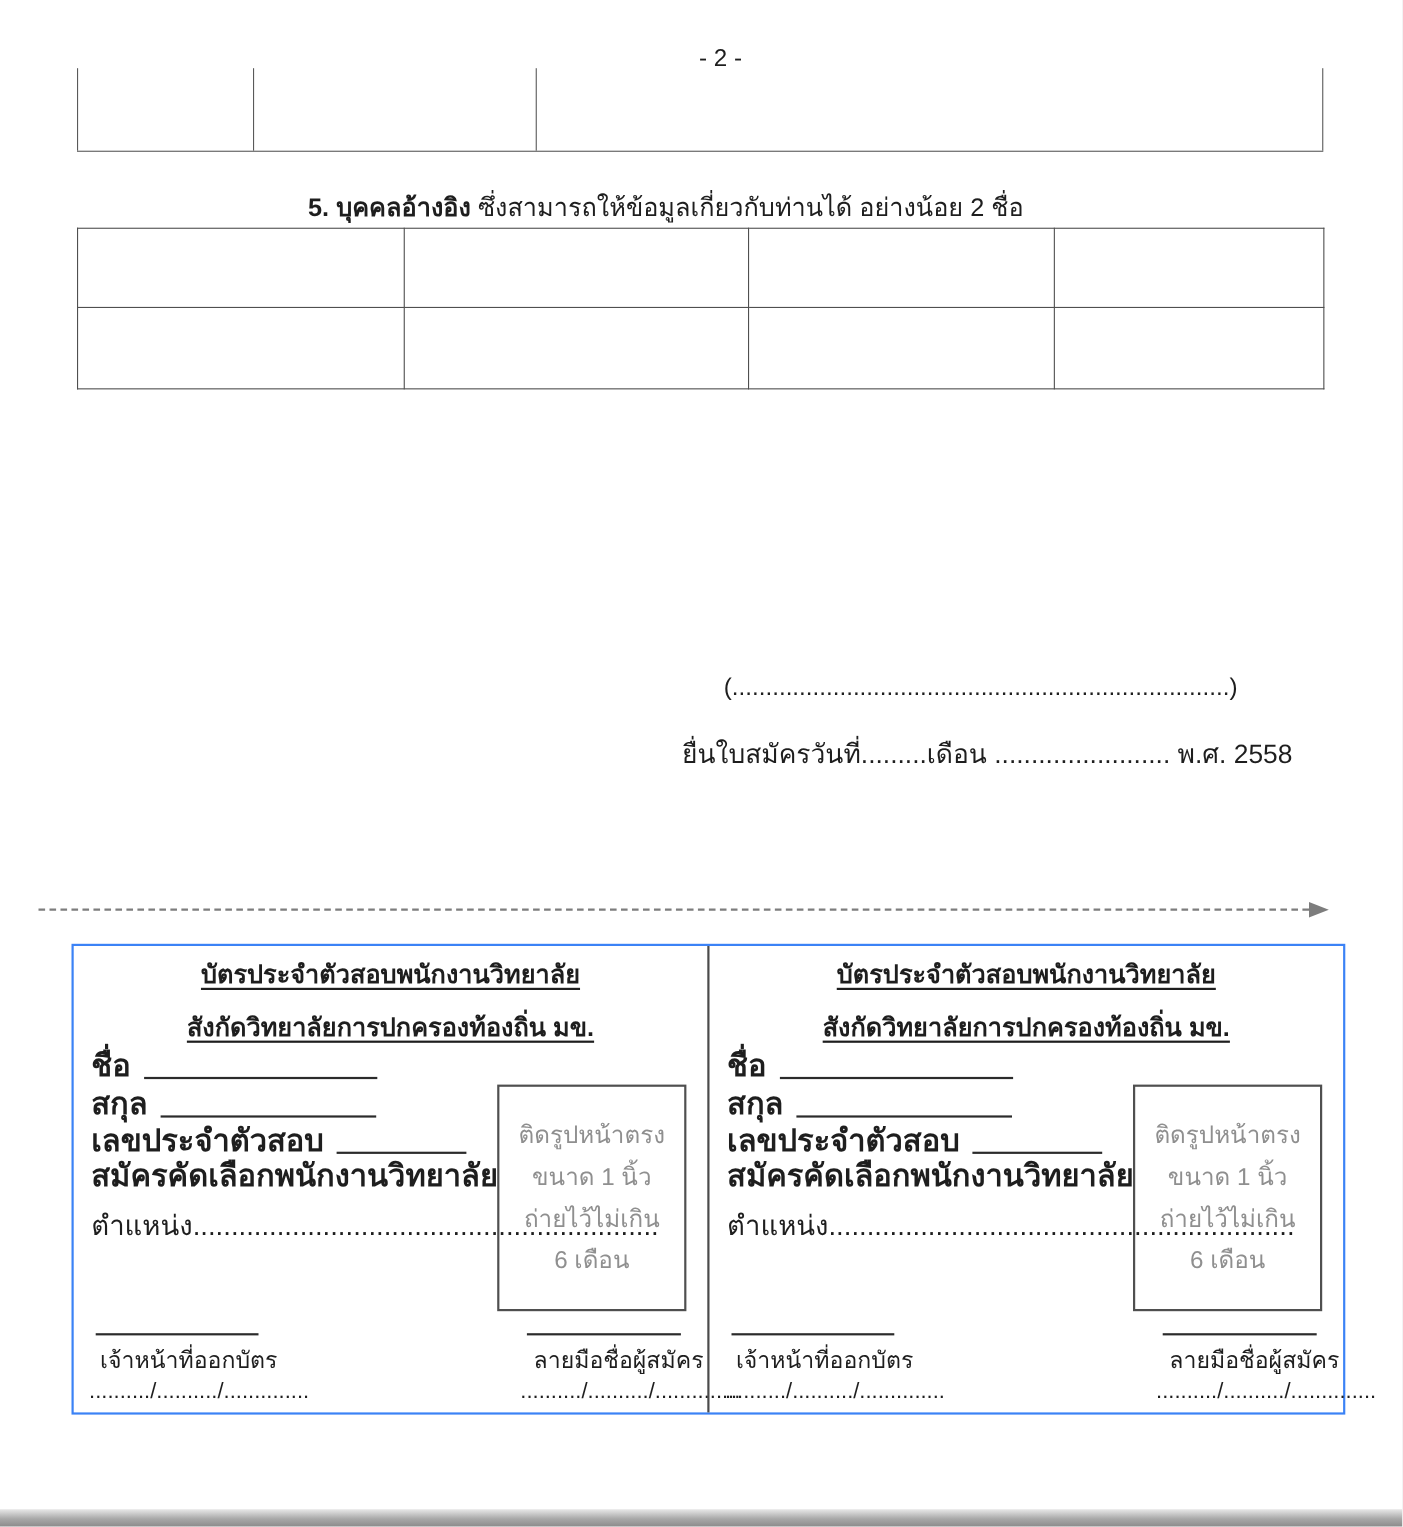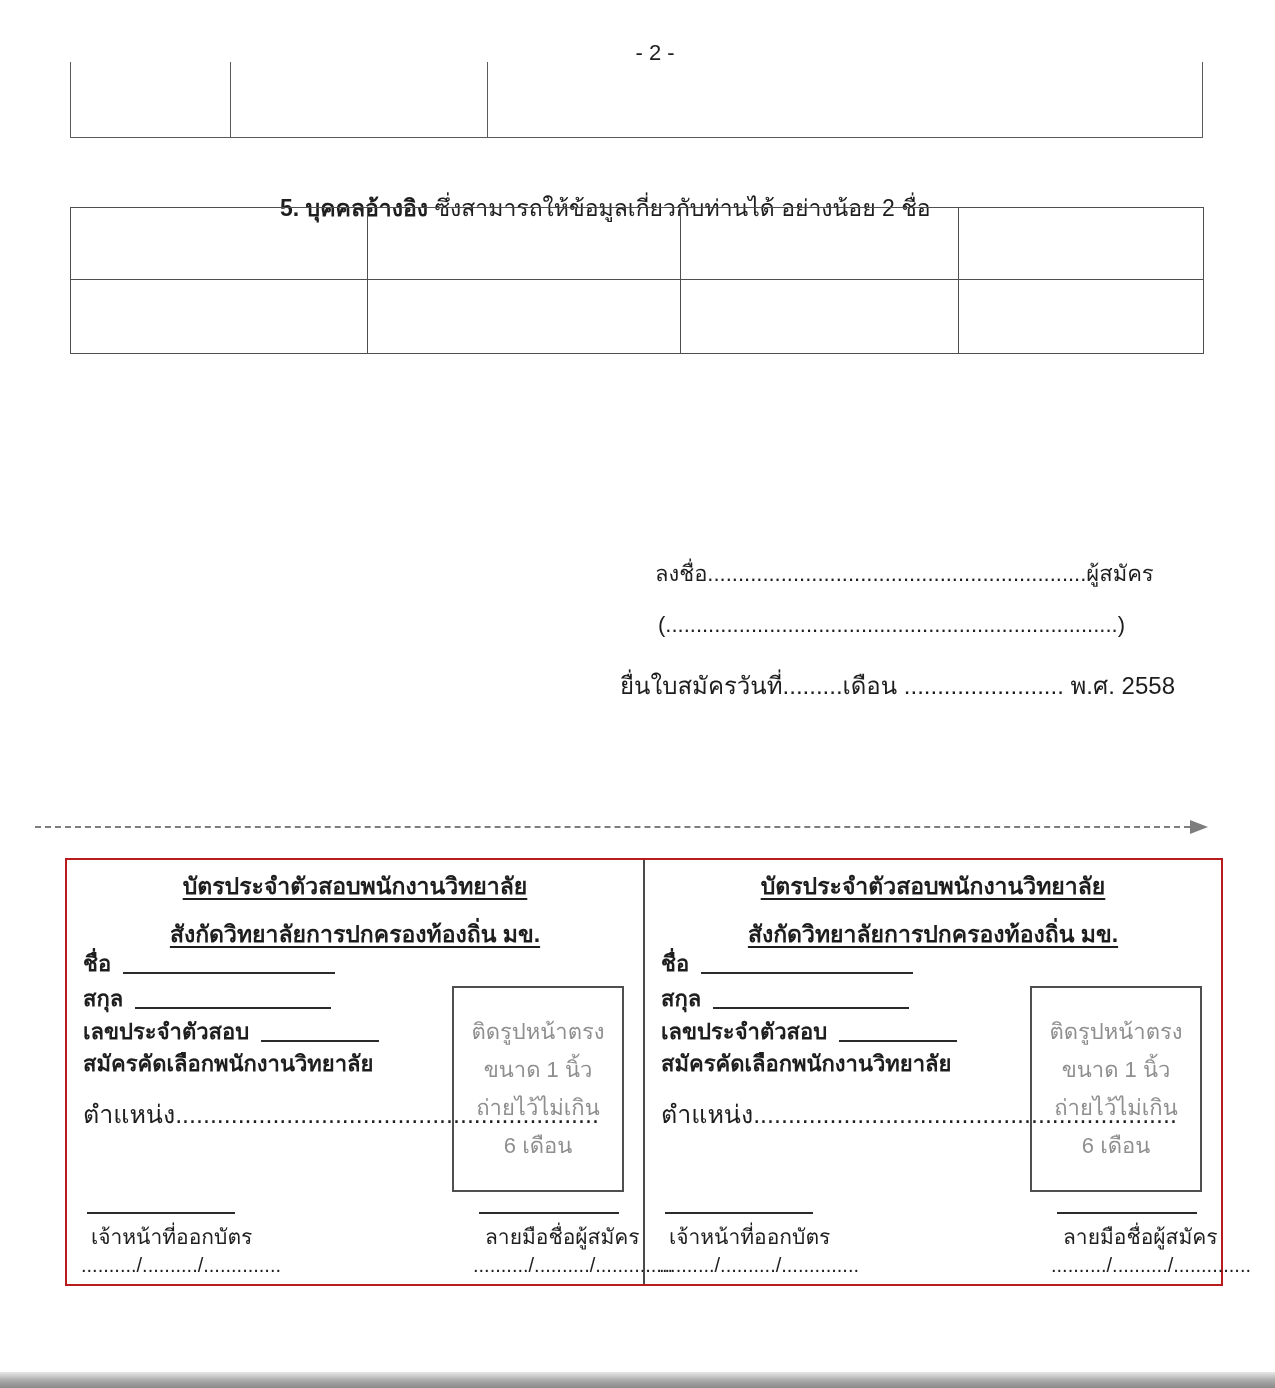--- a/index.html
+++ b/index.html
@@ -12,48 +12,48 @@
     color: #1e1e1e;
     overflow: hidden;
     margin: 0 auto;
   }
   .abs { position: absolute; }
   .vline { position: absolute; width: 0; border-left: 1.5px solid #5a5a5a; }
   .hline { position: absolute; height: 0; border-top: 1.5px solid #5a5a5a; }
 
   .page-num { left: 590px; top: 40px; width: 130px; text-align: center; font-size: 22px; }
 
-  .sec-heading { left: 280px; top: 170px; font-size: 23px; margin-top: 20px; }
+  .sec-heading { left: 280px; top: 170px; font-size: 23px; }
   .sec-heading .bold { font-weight: bold; }
 
   .ref-table { position: absolute; left: 70px; top: 207px; border-collapse: collapse; table-layout: fixed; }
   .ref-table td { border: 1.5px solid #4f4f4f; font-size: 22px; text-align: center; vertical-align: middle; padding: 0; }
   .ref-table tr.hrow td { height: 43px; }
 
   .cert { left: 123px; top: 444px; font-size: 22px; }
 
   .sig1 { left: 655px; top: 556px; font-size: 22px; }
   .sig2 { left: 658px; top: 612px; font-size: 22px; }
   .sig3 { left: 620px; top: 666px; font-size: 24px; }
 
   .cutline { position: absolute; left: 35px; top: 826px; width: 1155px; border-top: 2.5px dashed #7d7d7d; }
   .cut-arrow { position: absolute; left: 1190px; top: 820px; width: 0; height: 0;
     border-left: 18px solid #7d7d7d; border-top: 7px solid transparent; border-bottom: 7px solid transparent; }
 
   .cards { position: absolute; left: 65px; top: 858px; width: 1158px; height: 428px;
-    border: 2px solid #b91c1c; display: flex; box-sizing: border-box; }
+    border: 2px solid #3b82f6; display: flex; box-sizing: border-box; }
   .card { flex: 1; position: relative; box-sizing: border-box; }
   .card + .card { border-left: 2px solid #4a4a4a; }
 
   .card-title { position: absolute; top: 8px; left: 0; width: 100%; text-align: center;
     font-weight: bold; font-size: 23px; text-decoration: underline; text-underline-offset: 4px; }
   .card-sub { position: absolute; top: 56px; left: 0; width: 100%; text-align: center;
     font-weight: bold; font-size: 23px; text-decoration: underline; text-underline-offset: 4px; }
 
-  .field { position: absolute; left: 16px; font-size: 22px; font-weight: bold; white-space: nowrap; }
+  .field { position: absolute; left: 16px; font-size: 28px; font-weight: bold; white-space: nowrap; }
   .f-name { top: 86px; }
   .f-surname { top: 121px; }
   .f-exam { top: 154px; text-align: center; }
   .f-apply { top: 186px; }
   .pos-line { position: absolute; left: 16px; top: 234px; font-size: 25px; white-space: nowrap; }
 
   .fill { display: inline-block; border-bottom: 2px solid #2b2b2b; height: 18px; vertical-align: -3px; margin-left: 12px; }
   .w212 { width: 212px; }
   .w196 { width: 196px; }
   .w118 { width: 118px; }
@@ -110,21 +110,20 @@
       <tr style="height:74px">
         <td></td>
         <td></td>
         <td></td>
         <td></td>
       </tr>
     </tbody>
   </table>
 
 
-  <div class="abs sig1">ลงชื่อ..............................................................ผู้สมัคร</div>
   <div class="abs sig2">(..........................................................................)</div>
   <div class="abs sig3">ยื่นใบสมัครวันที่.........เดือน  ........................  พ.ศ. 2558</div>
 
   <div class="cutline"></div>
   <div class="cut-arrow"></div>
 
   <div class="cards">
 
     <div class="card">
       <div class="card-title">บัตรประจำตัวสอบพนักงานวิทยาลัย</div>

